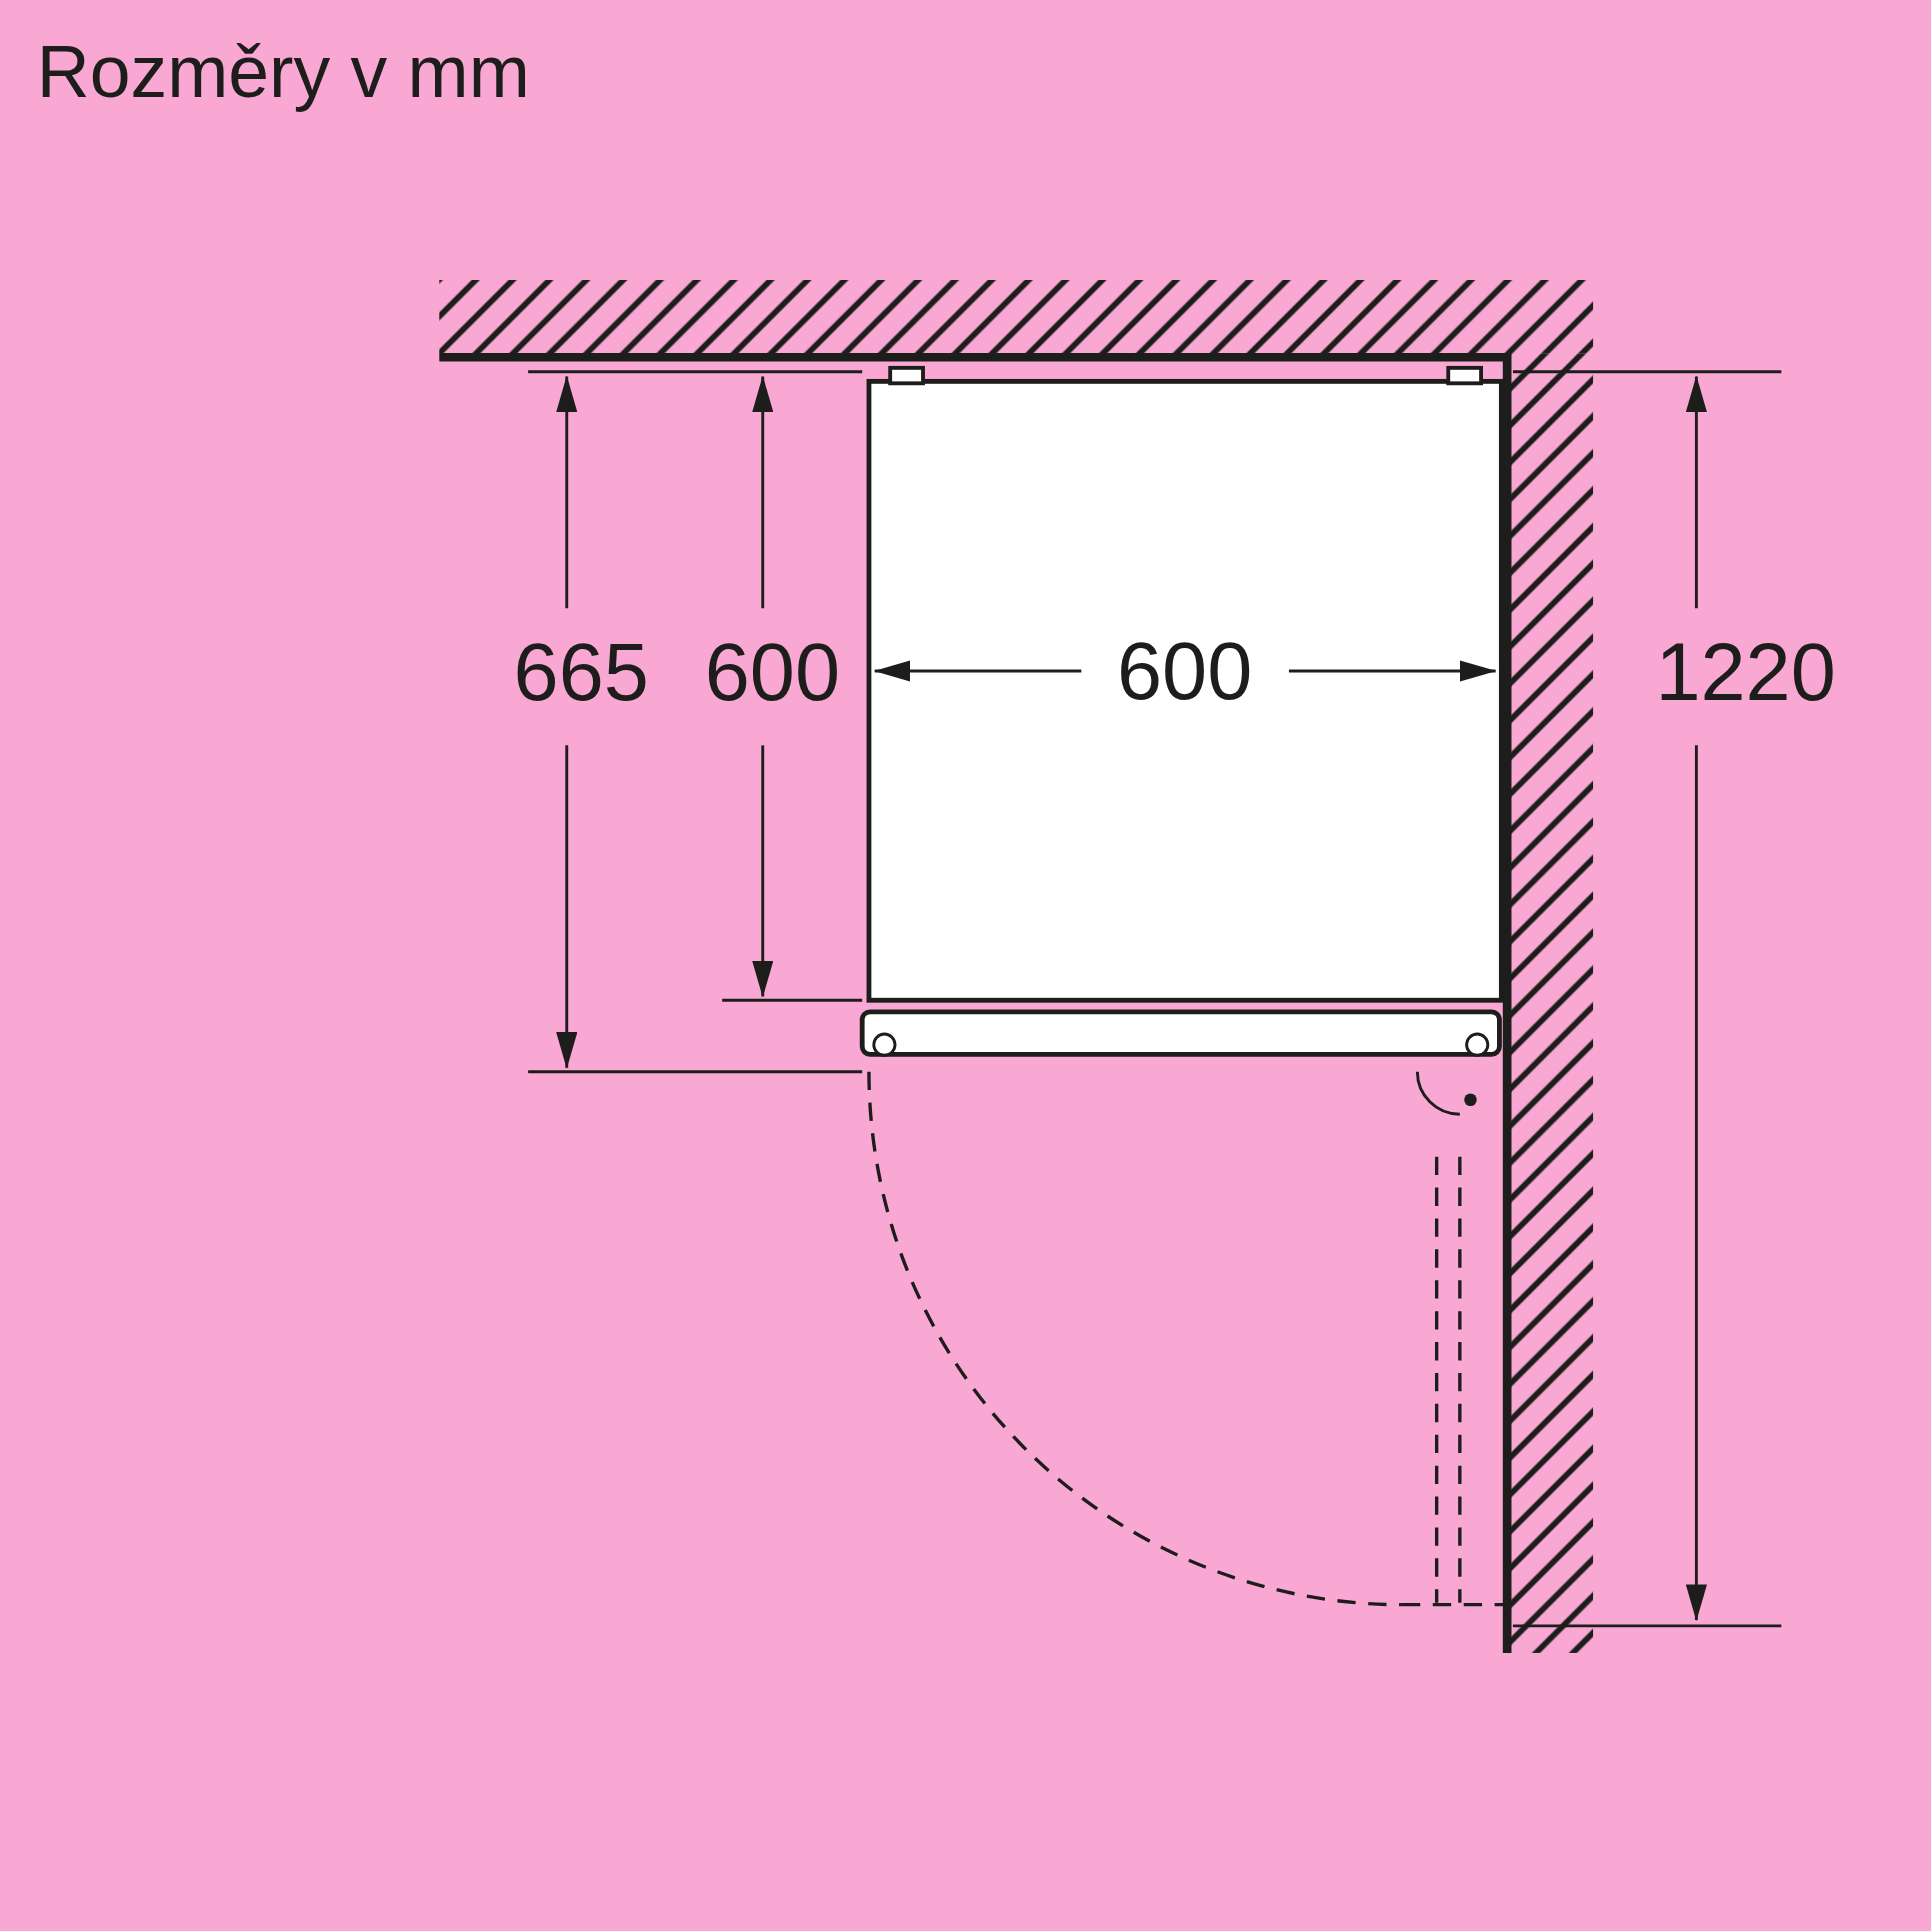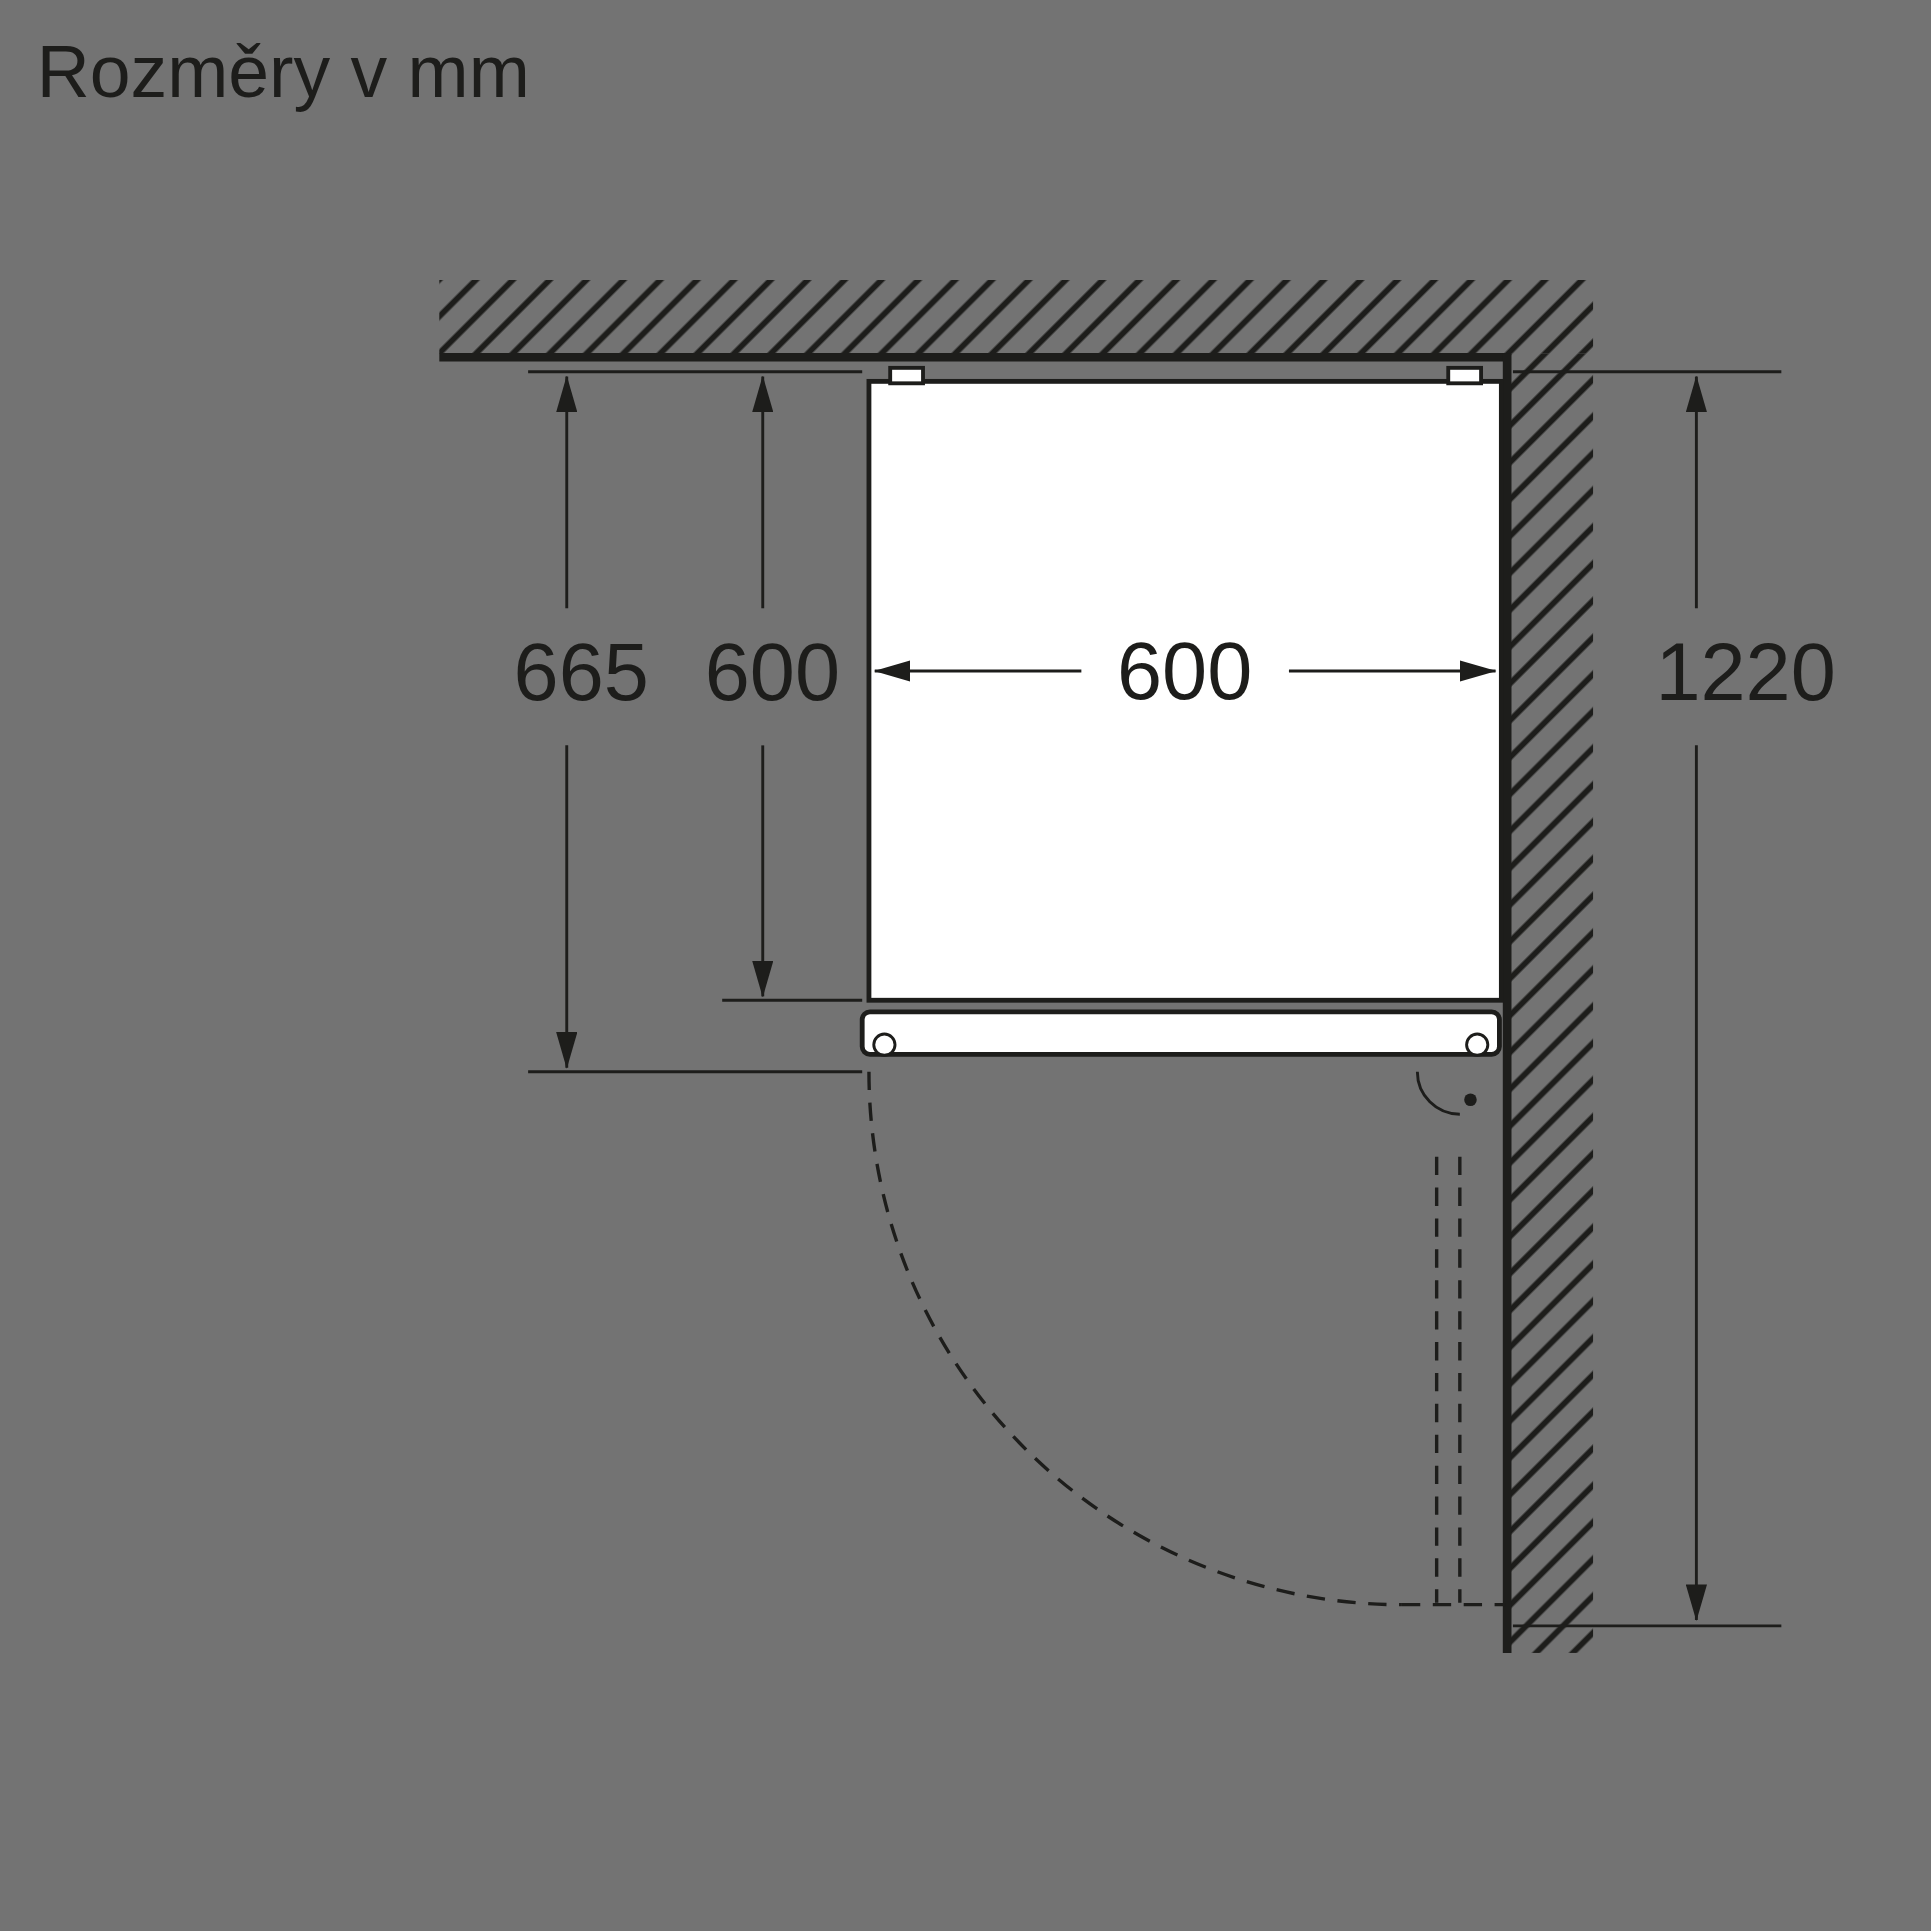--- a/index.html
+++ b/index.html
@@ -1,16 +1,16 @@
 <!DOCTYPE html>
 <html><head>
 <meta charset="utf-8">
 <style>
   html,body{margin:0;padding:0;background:#ffffff;}
-  .canvas{position:relative;width:1931px;height:1931px;background:#737373;overflow:hidden;
+  .canvas{position:relative;width:1931px;height:1931px;background:#f9a8d4;overflow:hidden;
           font-family:"Liberation Sans", sans-serif;}
   svg{display:block;}
   .stroke{stroke:#1d1d1b;fill:none;}
   .thick{stroke-width:9;}
   .mid{stroke-width:5;}
   .thin{stroke-width:3;}
   .thin4{stroke-width:4;}
   .dash{stroke-width:3.5;stroke-dasharray:19 13;}
   .fillwhite{fill:#ffffff;}
   .title-text{font-family:"Liberation Sans", sans-serif;font-size:76px;fill:#1d1d1b;font-weight:400;}

